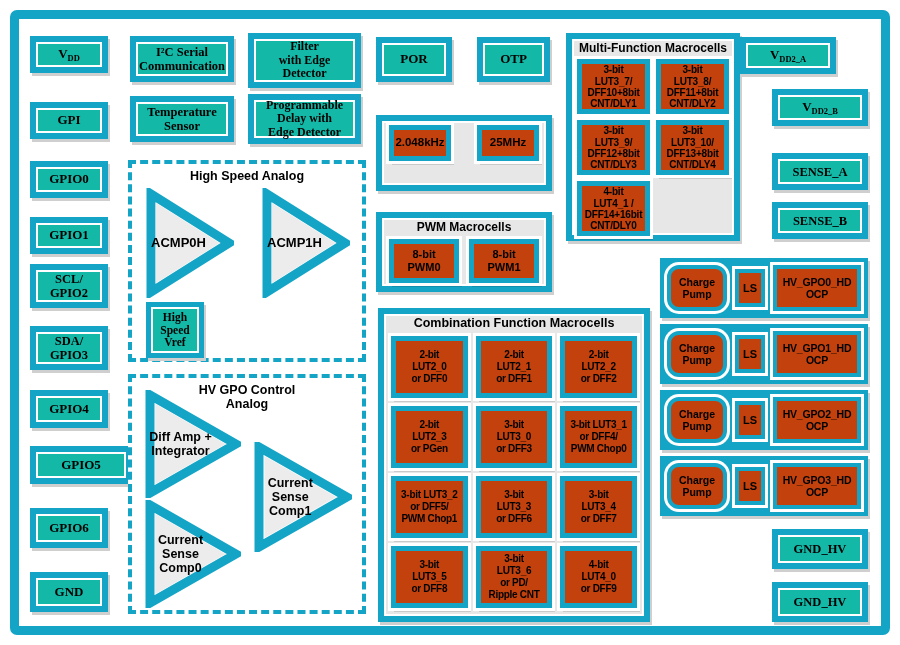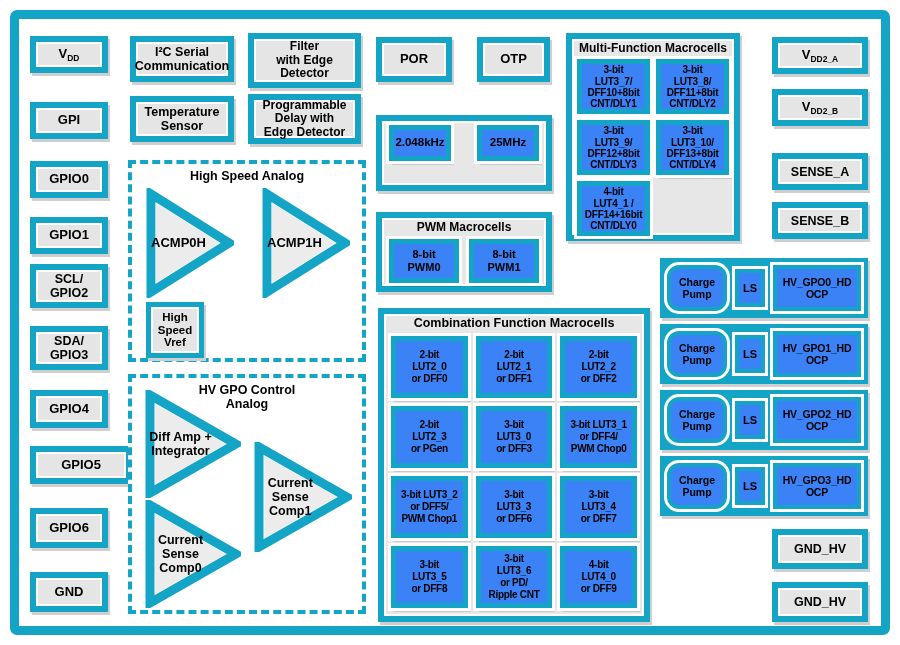--- a/index.html
+++ b/index.html
@@ -13,36 +13,36 @@
 
   
   .frame {
     position:absolute; left:10px; top:10px; width:880px; height:625px;
     border:9px solid #14A5C6; border-radius:7px;
   }
 
   
   .box {
     position:absolute; display:flex; align-items:center; justify-content:center;
-    text-align:center; background:#e5e5e5; border:6px solid #14A5C6;
+    text-align:center; background:#14b8a6; border:6px solid #14A5C6;
     box-shadow: inset 0 0 0 2px #fff, 2px 3px 0 #CFCFCF;
-    font-size:13px; line-height:1.12;
+    font-size:13px; line-height:1.12;font-family:Liberation Serif, serif;
   }
   .box.two { font-size:12.5px; }
 
   
   .section {
     position:absolute; background:#E7E7E7; border:6px solid #14A5C6;
     box-shadow: inset 0 0 0 2px #fff, 2px 3px 0 #CFCFCF;
   }
   .sec-title { text-align:center; font-size:12px; padding-top:3px; line-height:1.1; }
 
   
   .cell {
-    background:#3b82f6; border:5px solid #14A5C6;
+    background:#c2410c; border:5px solid #14A5C6;
     box-shadow: 0 0 0 3px #fff, 3px 4px 0 rgba(0,0,0,0.13);
     display:flex; align-items:center; justify-content:center; text-align:center;
     font-size:11px; line-height:1.16;
   }
 
   .osc-row { display:flex; gap:26px; padding:4px 7px 14px 7px;align-items:center; }
   .osc-row .cell { width:74px; height:36px; font-size:11.5px; }
   .pwm-row { display:flex; gap:10px; padding:5px 7px 0 7px; }
   .pwm-row .cell { width:74px; height:44px; }
 
@@ -97,21 +97,21 @@
   .b-filt  { left:248px; top:33px; width:113px; height:55px; font-size:12px; }
   .b-prog  { left:248px; top:94px; width:113px; height:50px; font-size:12px; }
   .b-por   { left:376px; top:37px; width:76px; height:45px; }
   .b-otp   { left:477px; top:37px; width:73px; height:45px; }
 
   .sec-osc { left:376px; top:115px; width:176px; height:76px; }
   .sec-pwm { left:376px; top:212px; width:176px; height:80px; }
   .sec-mf  { left:566px; top:33px;  width:174px; height:208px; }
   .sec-comb{ left:378px; top:308px; width:272px; height:314px; }
 
-  .r-vdd2a { left:772px; top:37px;  width:96px; height:37px; }
+  .r-vdd2a { left:740px; top:37px;  width:96px; height:37px; }
   .r-vdd2b { left:772px; top:89px;  width:96px; height:37px; }
   .r-sensea{ left:772px; top:153px; width:96px; height:37px; font-size:12.5px; }
   .r-senseb{ left:772px; top:202px; width:96px; height:37px; font-size:12.5px; }
   .r-gndhv1{ left:772px; top:529px; width:96px; height:40px; font-size:12.5px; }
   .r-gndhv2{ left:772px; top:582px; width:96px; height:40px; font-size:12.5px; }
 
   .row0 { top:258px; } .row1 { top:324px; } .row2 { top:390px; } .row3 { top:456px; }
 
   .hsa    { left:128px; top:160px; width:238px; height:202px; }
   .hvgpoa { left:128px; top:374px; width:238px; height:240px; }

